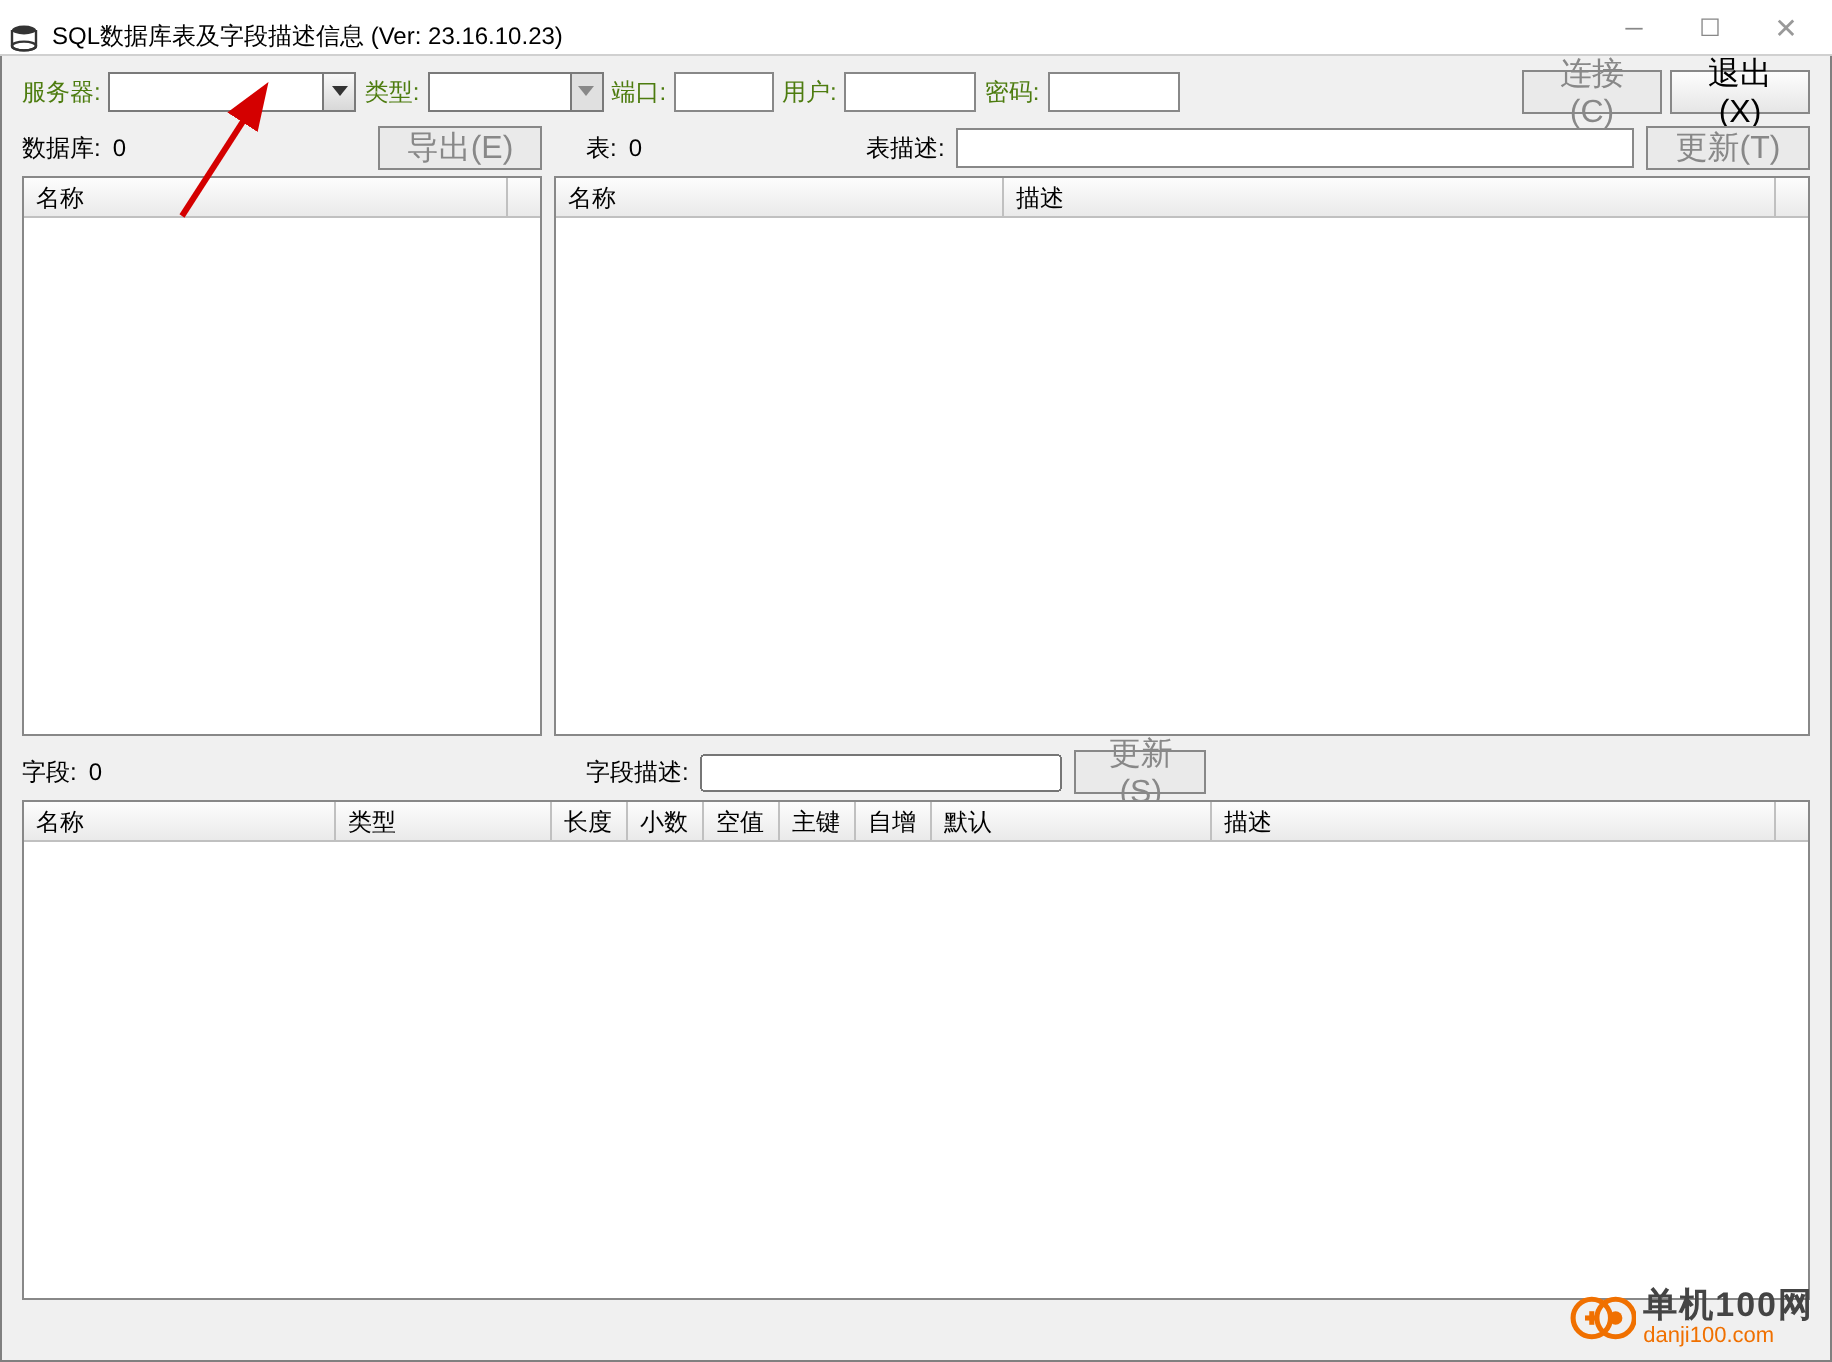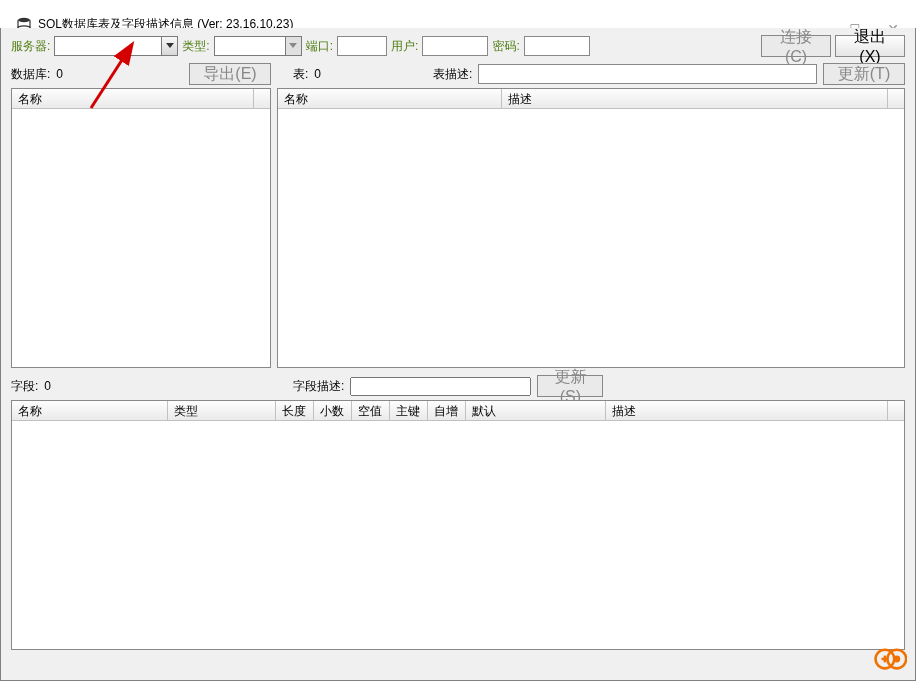--- a/index.html
+++ b/index.html
@@ -1,19 +1,19 @@
 <!DOCTYPE html>
 <html><head>
 <meta charset="utf-8">
 <style>
   * { box-sizing: border-box; margin: 0; padding: 0; }
   html, body { width: 916px; height: 681px; font-family: "Microsoft YaHei", "SimSun", Arial, sans-serif; font-size: 12px; background: #fff; overflow: hidden; }
   
   
-  .titlebar { height: 28px; background: #fff; border-bottom: 1px solid #d0d0d0; display: flex; align-items: flex-start; padding: 16px 4px; margin-left: 12px; }
+  .titlebar { height: 28px; background: #fff; border-bottom: 1px solid #d0d0d0; display: flex; align-items: flex-end; padding: 0 4px; }
   .titlebar .app-icon { width: 16px; height: 16px; margin-right: 6px; }
   .titlebar .title { flex: 1; color: #000; }
   .titlebar .win-btn { width: 38px; height: 26px; display: flex; align-items: center; justify-content: center; color: #888; }
   .titlebar .win-btn.close { color: #999; font-size: 14px; }
   
   
   .content { position: absolute; top: 28px; left: 0; right: 0; bottom: 0; background: #f0f0f0; padding: 6px 10px 10px 10px; border: 1px solid #808080; border-top: none; }
   
   
   .conn-row { display: flex; align-items: center; gap: 4px; height: 24px; margin-bottom: 4px; }
@@ -188,15 +188,19 @@
   <div class="watermark">
     <span class="wm-icon">
       <svg viewBox="0 0 40 40">
         <circle cx="14" cy="20" r="11" fill="none" stroke="#f07000" stroke-width="3"></circle>
         <circle cx="28" cy="20" r="11" fill="none" stroke="#f07000" stroke-width="3"></circle>
         <circle cx="28" cy="20" r="4" fill="#f07000"></circle>
         <line x1="10" y1="20" x2="18" y2="20" stroke="#f07000" stroke-width="3"></line>
         <line x1="14" y1="16" x2="14" y2="24" stroke="#f07000" stroke-width="3"></line>
       </svg>
     </span>
+    <span class="wm-text">
+      <span class="cn">单机100网</span>
+      <span class="url">danji100.com</span>
+    </span>
   </div>
 
 </div>
 
 </body></html>

